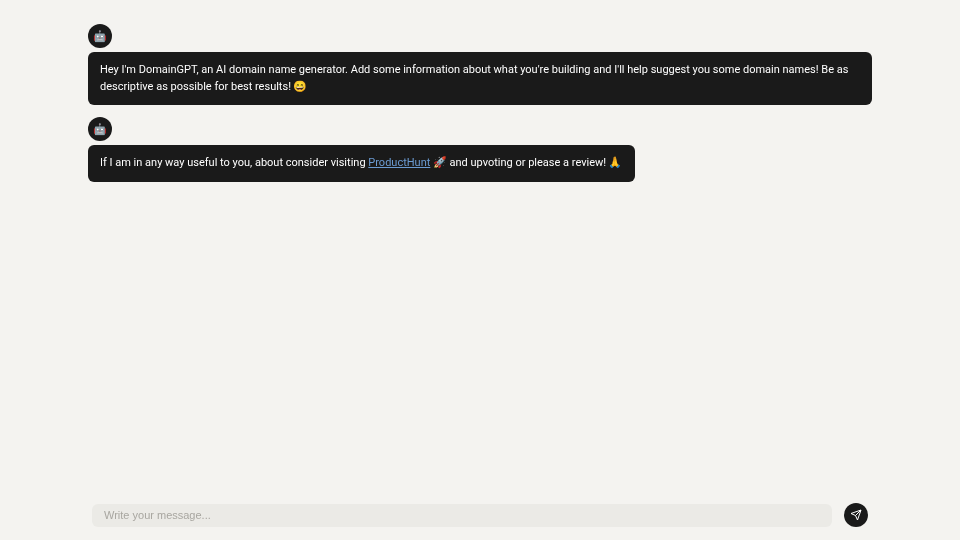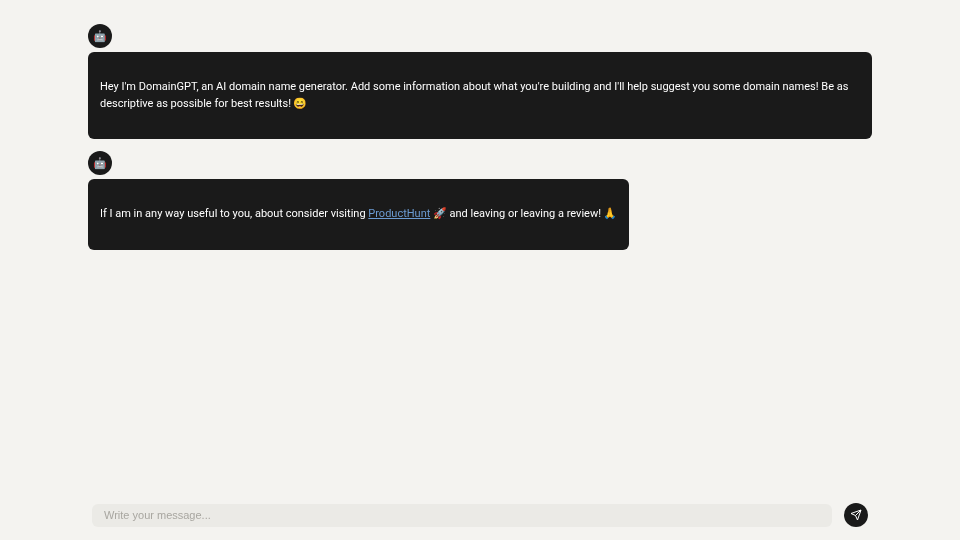--- a/index.html
+++ b/index.html
@@ -31,21 +31,21 @@
       display: flex;
       align-items: center;
       justify-content: center;
       color: #fff;
       font-size: 11px;
       margin-bottom: 4px;
     }
     .message-bubble {
       background: #1a1a1a;
       color: #fff;
-      padding: 27px 12px;
+      padding: 10px 12px;
       border-radius: 6px;
       font-size: 11px;
       line-height: 1.5;
       display: inline-block;
       max-width: 100%;
     }
     .message-bubble.full {
       width: 100%;
     }
     .message-bubble a {
@@ -102,21 +102,21 @@
   <div class="message-group">
     <div class="avatar">🤖</div>
     <div class="message-bubble full">
       <span>Hey I'm DomainGPT, an AI domain name generator. Add some information about what you're building and I'll help suggest you some domain names! Be as descriptive as possible for best results! 😄</span>
     </div>
   </div>
 
   <div class="message-group">
     <div class="avatar">🤖</div>
     <div class="message-bubble">
-      <span>If I am in any way useful to you, about consider visiting </span><a href="#">ProductHunt</a><span> 🚀 and leaving or leaving a review! 🙏</span>
+      <span>If I am in any way useful to you, about consider visiting </span><a href="#">ProductHunt</a><span> 🚀 and upvoting or please a review! 🙏</span>
     </div>
   </div>
 </div>
 
 <div class="input-area">
   <input type="text" class="message-input" placeholder="Write your message..." style="">
   <button class="send-button">
     <svg viewBox="0 0 24 24">
       <path d="M22 2L11 13"></path>
       <path d="M22 2L15 22L11 13L2 9L22 2Z"></path>

